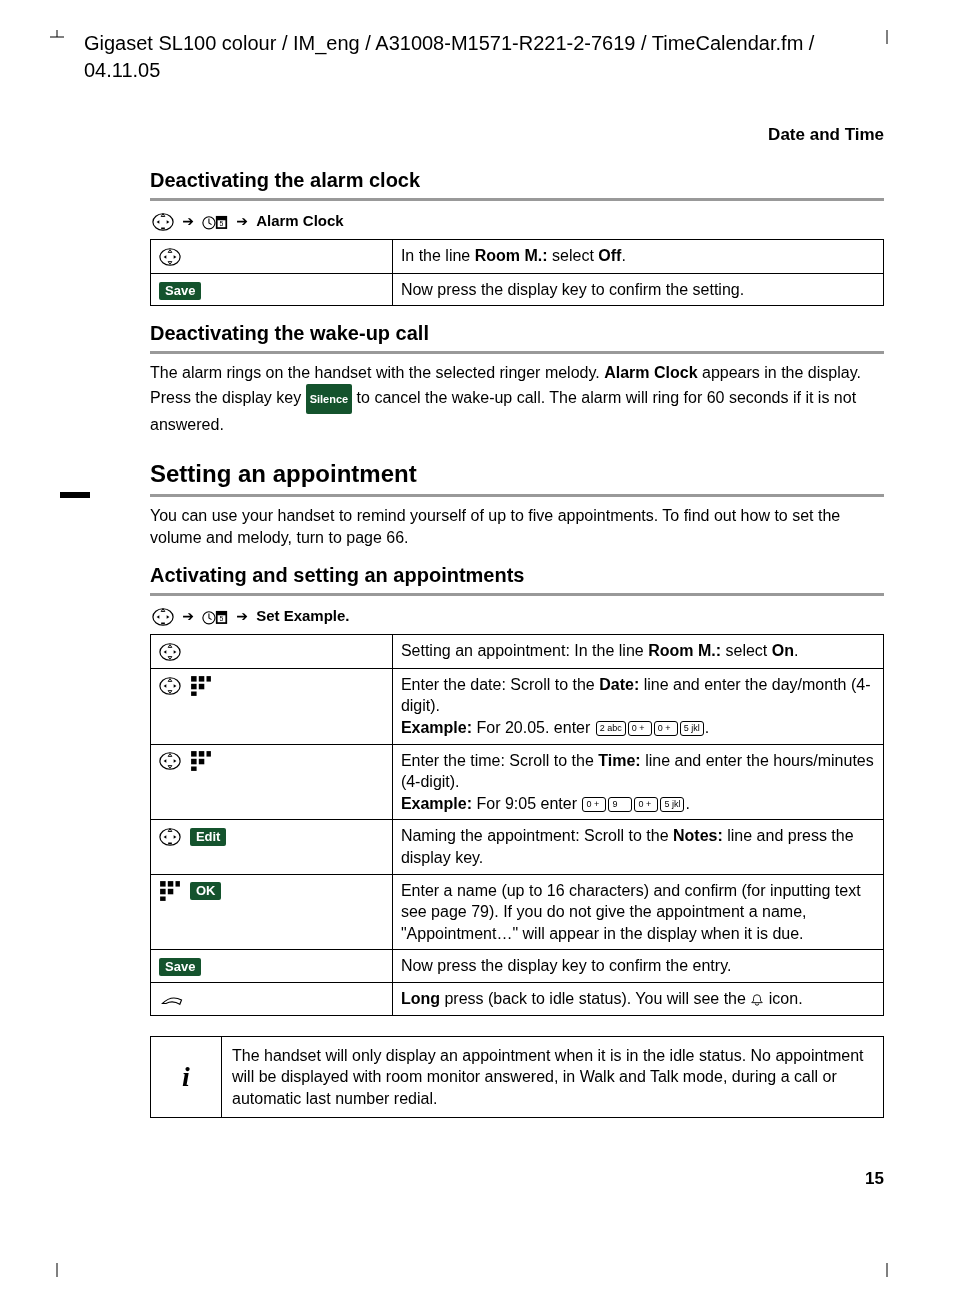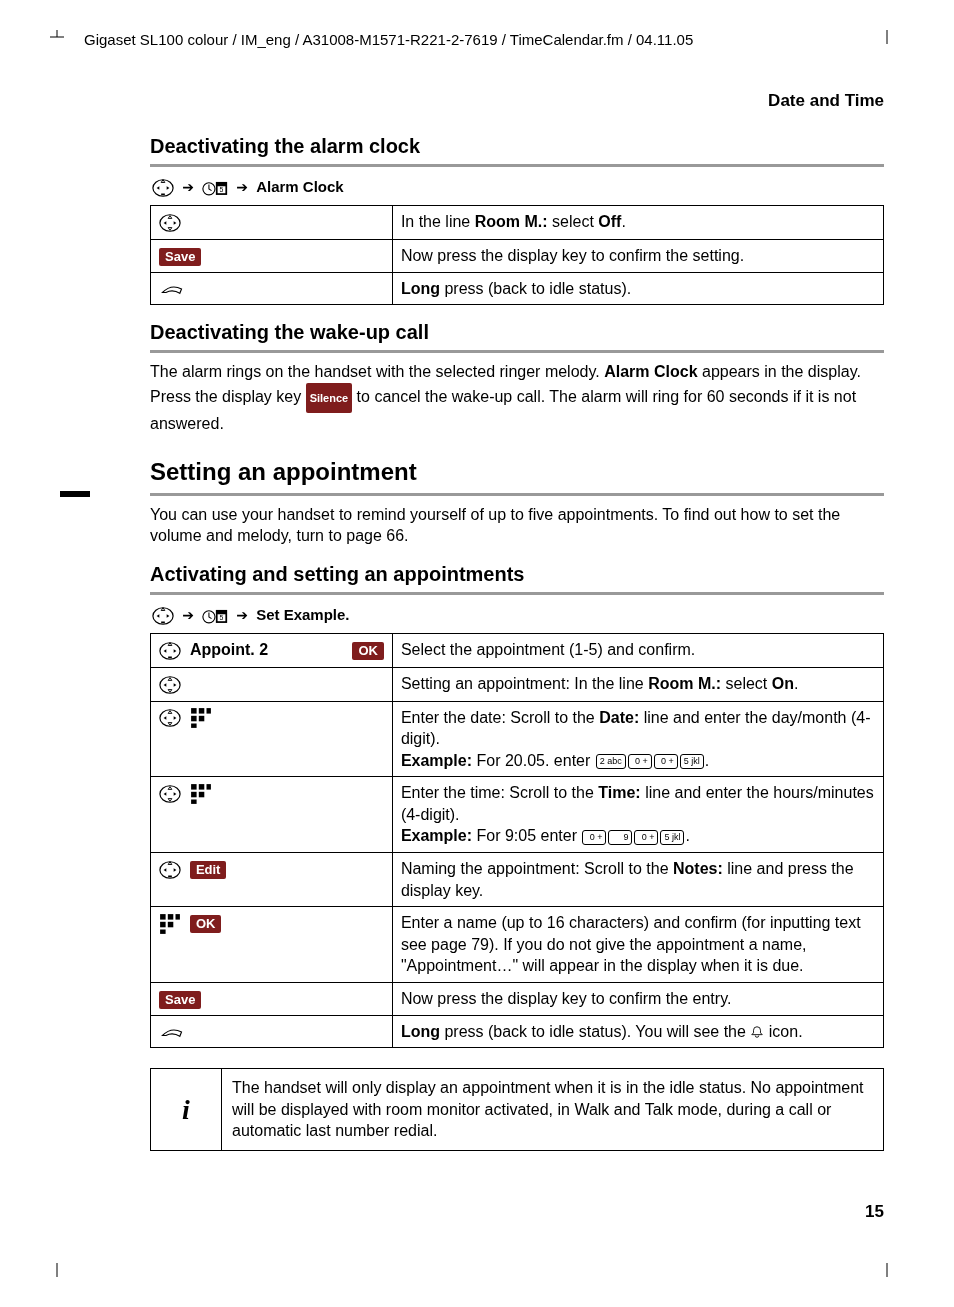--- a/index.html
+++ b/index.html
@@ -6,21 +6,21 @@
     font-family: "Helvetica Neue", Arial, sans-serif;
     font-size: 16px;
     color: #000;
     margin: 0;
     padding: 30px 60px 30px 60px;
     width: 954px;
     box-sizing: border-box;
     line-height: 1.35;
   }
   .header-line {
-    font-size: 15px;
+    font-size: 20px;
     margin-left: 24px;
     margin-bottom: 6px;
   }
   .content {
     margin-left: 90px;
     margin-right: 10px;
   }
   .section-title-right {
     font-weight: bold;
     text-align: right;
@@ -67,42 +67,42 @@
     border: 1px solid #000;
     padding: 5px 8px;
     vertical-align: top;
     font-size: 16px;
   }
   table.steps td.left {
     width: 33%;
   }
   .btn {
     display: inline-block;
-    background: #7f1d1d;
+    background: #14532d;
     color: #fff;
     font-weight: bold;
     font-size: 13px;
     padding: 1px 6px;
     border-radius: 2px;
     vertical-align: middle;
     line-height: 16px;
   }
   .btn-sm {
     font-size: 11px;
     padding: 7px 4px;
   }
   .key {
     display: inline-block;
     border: 1px solid #000;
     border-radius: 3px;
     font-size: 9px;
     padding: 0 3px;
     margin: 0 1px;
     min-width: 16px;
-    text-align: right;
+    text-align: left;
     vertical-align: middle;
     line-height: 12px;
     height: 13px;
   }
   p { margin: 8px 0; }
   .info-box {
     display: flex;
     border: 1px solid #000;
     margin-top: 20px;
   }
@@ -185,28 +185,20 @@
             </svg>
       </td>
       <td>
         <span>In the line </span><b>Room M.:</b><span> select </span><b>Off</b><span>.</span>
       </td>
     </tr>
     <tr>
       <td class="left"><span class="btn">Save</span></td>
       <td>Now press the display key to confirm the setting.</td>
     </tr>
-    <tr>
-      <td class="left">
-        <svg class="icon" width="26" height="18" viewBox="0 0 30 20">
-              <path d="M4 14 Q14 4 26 10 l-2 5 q-8-5-16-1 z" fill="none" stroke="#000" stroke-width="1.3"></path>
-            </svg>
-      </td>
-      <td><b>Long</b><span> press (back to idle status).</span></td>
-    </tr>
   </tbody>
     </table>
 
   <h3>Deactivating the wake-up call</h3>
   <hr class="thick-rule">
   <p>
     <span>The alarm rings on the handset with the selected ringer melody. </span><b>Alarm Clock</b><span> appears in the display. Press the display key </span><span class="btn btn-sm">Silence</span><span> to cancel the wake-up call. The alarm will ring for 60 seconds if it is not answered.</span>
   </p>
 
   <h2>Setting an appointment</h2>
@@ -231,33 +223,20 @@
         <rect x="16" y="3" width="13" height="15" fill="#000"></rect>
         <rect x="18" y="8" width="9" height="8" fill="#fff"></rect>
         <text x="22.5" y="15" font-size="8" text-anchor="middle" fill="#000">5</text>
       </svg>
     <span class="arrow">➔</span>
     <b>Set Example.</b>
   </div>
 
   <table class="steps">
     <tbody>
-        <tr>
-      <td class="left">
-        <svg class="icon" width="22" height="22" viewBox="0 0 24 24">
-              <ellipse cx="12" cy="12" rx="11" ry="9" fill="none" stroke="#000" stroke-width="1.3"></ellipse>
-              <path d="M5 12l3-2v4z M19 12l-3-2v4z" fill="#000"></path>
-              <path d="M12 3l-2 3h4z" fill="none" stroke="#000" stroke-width="1"></path>
-              <rect x="10" y="18" width="4" height="2" fill="#000"></rect>
-            </svg>
-        &nbsp;<b>Appoint. 2</b>
-        <span style="float:right"><span class="btn">OK</span></span>
-      </td>
-      <td>Select the appointment (1-5) and confirm.</td>
-    </tr>
     <tr>
       <td class="left">
         <svg class="icon" width="22" height="22" viewBox="0 0 24 24">
               <ellipse cx="12" cy="12" rx="11" ry="9" fill="none" stroke="#000" stroke-width="1.3"></ellipse>
               <path d="M5 12l3-2v4z M19 12l-3-2v4z" fill="#000"></path>
               <path d="M12 4l-2 3h4z M12 20l-2-3h4z" fill="none" stroke="#000" stroke-width="1"></path>
             </svg>
       </td>
       <td><span>Setting an appointment: In the line </span><b>Room M.:</b><span> select </span><b>On</b><span>.</span></td>
     </tr>
@@ -347,18 +326,18 @@
               <path d="M8 2a4 4 0 0 0-4 4v3l-2 2h12l-2-2V6a4 4 0 0 0-4-4z M6 12a2 2 0 0 0 4 0" fill="none" stroke="#000" stroke-width="1"></path>
             </svg>
         <span> icon.</span>
       </td>
     </tr>
   </tbody>
     </table>
 
   <div class="info-box">
     <div class="icon-cell">i</div>
-    <div class="text-cell">The handset will only display an appointment when it is in the idle status. No appointment will be displayed with room monitor activated, in Walk and Talk mode, during a call or automatic last number redial.</div>
+    <div class="text-cell">The handset will only display an appointment when it is in the idle status. No appointment will be displayed with room monitor answered, in Walk and Talk mode, during a call or automatic last number redial.</div>
   </div>
 
   <div class="page-num">15</div>
 
 </div>
 
 </body></html>

